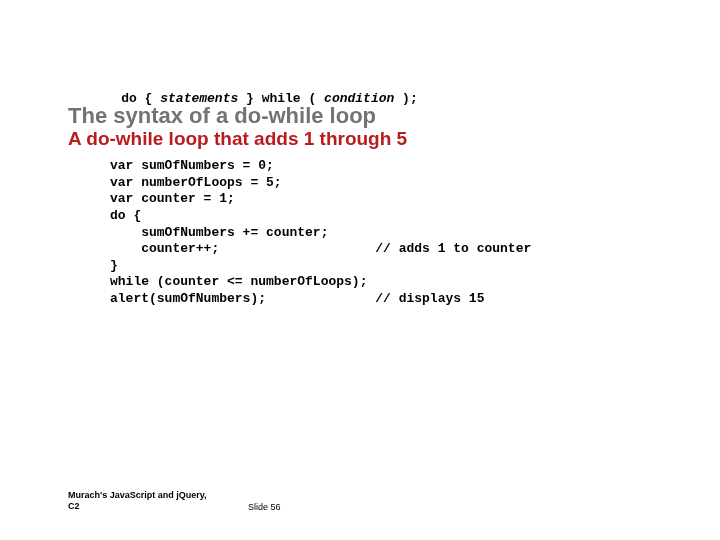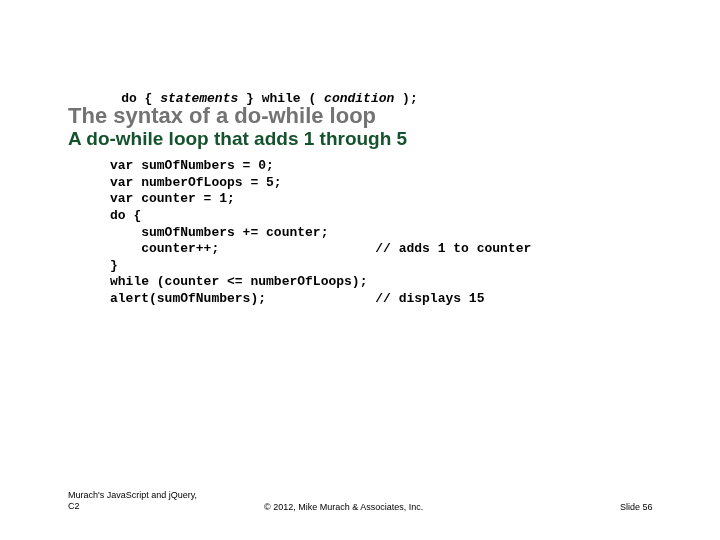--- a/index.html
+++ b/index.html
@@ -40,21 +40,21 @@
   .syntax-code .ital {
     font-style: italic;
     font-weight: bold;
   }
   .subheading {
     position: absolute;
     left: 68px;
     top: 128px;
     font-size: 19px;
     font-weight: bold;
-    color: #14532d;
+    color: #b91c1c;
   }
   .example-code {
     position: absolute;
     left: 90px;
     top: 158px;
     font-family: "Courier New", Courier, monospace;
     font-size: 13px;
     font-weight: bold;
     white-space: pre;
     color: #000;
@@ -67,20 +67,21 @@
     right: 20px;
     bottom: 28px;
     font-size: 9px;
     color: #000;
     display: flex;
     align-items: flex-end;
   }
   .footer-left {
     width: 180px;
     line-height: 1.2;
+    font-weight: bold;
   }
   .footer-center {
     flex: 1;
     text-align: left;
     padding-left: 16px;
   }
   .footer-right {
     width: 80px;
     text-align: left;
   }
@@ -106,17 +107,16 @@
     counter++;                    // adds 1 to counter
 }
 while (counter &lt;= numberOfLoops);
 alert(sumOfNumbers);              // displays 15</div>
 
   <div class="footer">
     <div class="footer-left">
       <div>Murach's JavaScript and jQuery,</div>
       <div>C2</div>
     </div>
-    <div class="footer-center">© 2012, Mike Murach &amp; Associates, Inc.</div>
     <div class="footer-right">Slide 56</div>
   </div>
 
 </div>
 
 </body></html>

